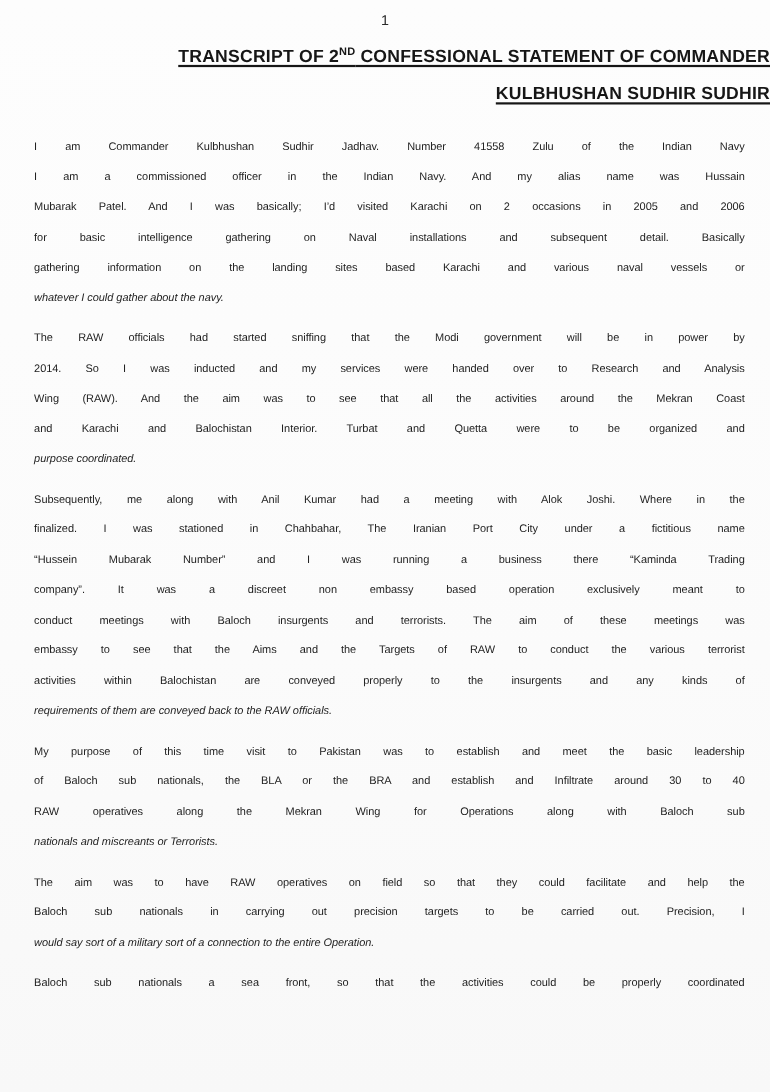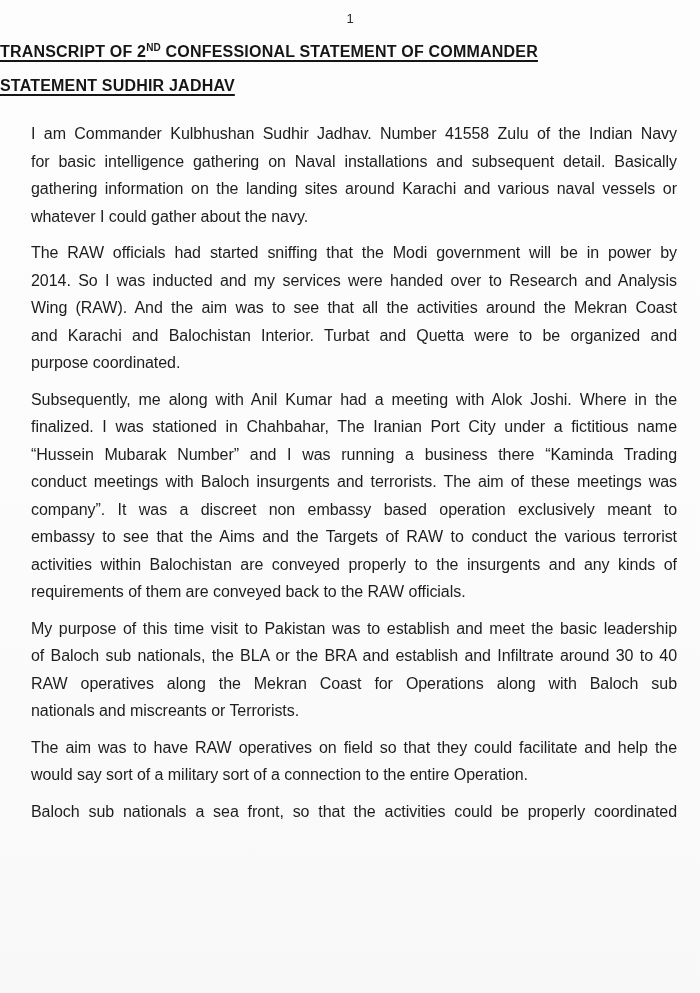--- a/index.html
+++ b/index.html
@@ -19,21 +19,21 @@
     color: #1c1c1c;
   }
   .page-number {
     padding-top: 11px;
     text-align: center;
     font-size: 13px;
     color: #2a2a2a;
   }
   .title {
     margin-top: 9px;
-    text-align: left;
+    text-align: right;
     font-size: 16px;
     font-weight: bold;
     line-height: 34px;
     letter-spacing: 0.2px;
     color: #161616;
   }
   .title .u {
     text-decoration: underline;
     text-underline-offset: 3px;
     text-decoration-thickness: 1.5px;
@@ -43,82 +43,86 @@
     vertical-align: super;
     line-height: 0;
   }
   .content {
     margin: 17px 23px 0 31px; 
   }
   .para {
     margin: 0 0 9px 0;
   }
   .line {
-    font-size: 16px;
+    font-size: 10px;
     line-height: 27.5px;
     letter-spacing: -0.05px;
     text-align: justify;
     text-align-last: justify;
     color: #1d1d1d;
     white-space: normal;
   }
   .line.last {
     text-align-last: left;
+    font-style: italic;
   }
 </style>
 </head>
 <body>
 
 <div class="page">
 
   <div class="page-number">1</div>
 
   <div class="title">
     <div class="title-line">
       <span class="u">
         <span>TRANSCRIPT OF 2</span><sup>ND</sup><span> CONFESSIONAL STATEMENT OF COMMANDER</span>
       </span>
     </div>
     <div class="title-line">
-      <span class="u">STATEMENT SUDHIR JADHAV</span>
+      <span class="u">KULBHUSHAN SUDHIR SUDHIR</span>
     </div>
   </div>
 
   <div class="content">
       <div class="para">
         <div class="line">I am Commander Kulbhushan Sudhir Jadhav. Number 41558 Zulu of the Indian Navy</div>
+        <div class="line">I am a commissioned officer in the Indian Navy. And my alias name was Hussain</div>
+        <div class="line">Mubarak Patel. And I was basically; I’d visited Karachi on 2 occasions in 2005 and 2006</div>
         <div class="line">for basic intelligence gathering on Naval installations and subsequent detail. Basically</div>
-        <div class="line">gathering information on the landing sites around Karachi and various naval vessels or</div>
+        <div class="line">gathering information on the landing sites based Karachi and various naval vessels or</div>
         <div class="line last">whatever I could gather about the navy.</div>
       </div>
       <div class="para">
         <div class="line">The RAW officials had started sniffing that the Modi government will be in power by</div>
         <div class="line">2014. So I was inducted and my services were handed over to Research and Analysis</div>
         <div class="line">Wing (RAW). And the aim was to see that all the activities around the Mekran Coast</div>
         <div class="line">and Karachi and Balochistan Interior. Turbat and Quetta were to be organized and</div>
         <div class="line last">purpose coordinated.</div>
       </div>
       <div class="para">
         <div class="line">Subsequently, me along with Anil Kumar had a meeting with Alok Joshi. Where in the</div>
         <div class="line">finalized. I was stationed in Chahbahar, The Iranian Port City under a fictitious name</div>
         <div class="line">“Hussein Mubarak Number” and I was running a business there “Kaminda Trading</div>
+        <div class="line">company”.  It was a discreet non embassy based operation exclusively meant to</div>
         <div class="line">conduct meetings with Baloch insurgents and terrorists. The aim of these meetings was</div>
-        <div class="line">company”.  It was a discreet non embassy based operation exclusively meant to</div>
         <div class="line">embassy to see that the Aims and the Targets of RAW to conduct the various terrorist</div>
         <div class="line">activities within Balochistan are conveyed properly to the insurgents and any kinds of</div>
         <div class="line last">requirements of them are conveyed back to the RAW officials.</div>
       </div>
       <div class="para">
         <div class="line">My purpose of this time visit to Pakistan was to establish and meet the basic leadership</div>
         <div class="line">of Baloch sub nationals, the BLA or the BRA and establish and Infiltrate around 30 to 40</div>
-        <div class="line">RAW operatives along the Mekran Coast for Operations along with Baloch sub</div>
+        <div class="line">RAW operatives along the Mekran Wing for Operations along with Baloch sub</div>
         <div class="line last">nationals and miscreants or Terrorists.</div>
       </div>
       <div class="para">
         <div class="line">The aim was to have RAW operatives on field so that they could facilitate and help the</div>
+        <div class="line">Baloch sub nationals in carrying out precision targets to be carried out. Precision, I</div>
         <div class="line last">would say sort of a military sort of a connection to the entire Operation.</div>
       </div>
       <div class="para">
         <div class="line">Baloch sub nationals a sea front, so that the activities could be properly coordinated</div>
       </div>
     </div>
 
 </div>
 
 </body></html>

